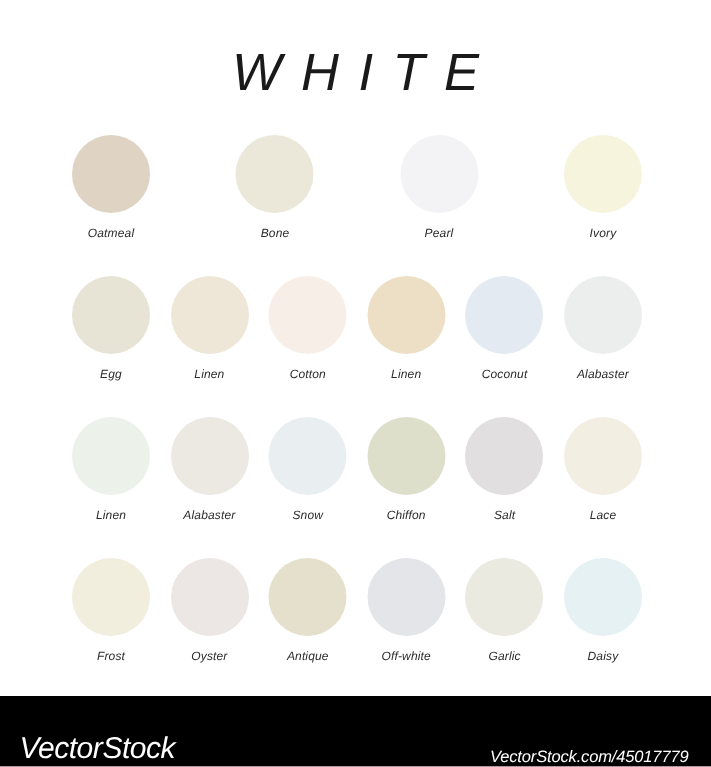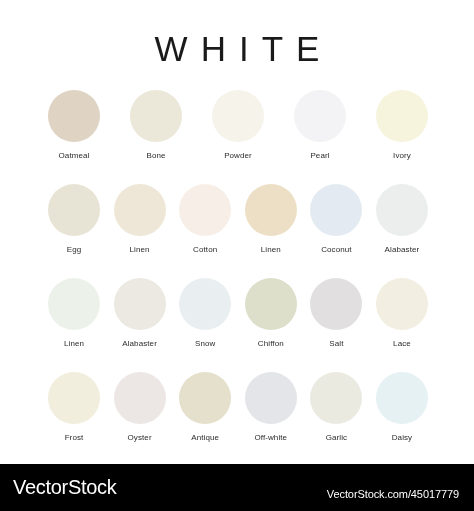--- a/index.html
+++ b/index.html
@@ -73,21 +73,21 @@
     text-align: center;
     letter-spacing: 0.1px;
     line-height: 10px;
     white-space: nowrap;
   }
   .footer {
     flex: 0 0 auto;
     height: 47px;
     background: #000000;
     display: flex;
-    align-items: center;
+    align-items: flex-end;
     justify-content: space-between;
     padding: 0 15px 0 13px;
     box-sizing: border-box;
   }
   .footer-brand {
     color: #ffffff;
     font-family: "Liberation Sans", sans-serif;
     font-size: 20px;
     font-weight: 400;
     letter-spacing: -0.3px;
@@ -97,40 +97,36 @@
     font-family: "Liberation Sans", sans-serif;
     font-size: 11px;
     font-weight: 400;
     letter-spacing: -0.1px;
     margin-top: 12px;
   }
 </style>
 </head>
 <body>
 
-<div id="page" style="background: #be185d;">
+<div id="page" style="background: #be185d; font-style: italic;">
 
   <div id="canvas">
 
     <h1 class="title">WHITE</h1>
 
     <div class="grid">
 
       <div class="row">
         <div class="swatch-cell">
           <span class="swatch-circle" style="background:#DFD3C3"></span>
           <span class="swatch-label">Oatmeal</span>
         </div>
         <div class="swatch-cell">
           <span class="swatch-circle" style="background:#EBE8DA"></span>
           <span class="swatch-label">Bone</span>
-        </div>
-        <div class="swatch-cell">
-          <span class="swatch-circle" style="background:#F5F3EA"></span>
-          <span class="swatch-label">Powder</span>
         </div>
         <div class="swatch-cell">
           <span class="swatch-circle" style="background:#F3F3F5"></span>
           <span class="swatch-label">Pearl</span>
         </div>
         <div class="swatch-cell">
           <span class="swatch-circle" style="background:#F6F4DD"></span>
           <span class="swatch-label">Ivory</span>
         </div>
       </div>

